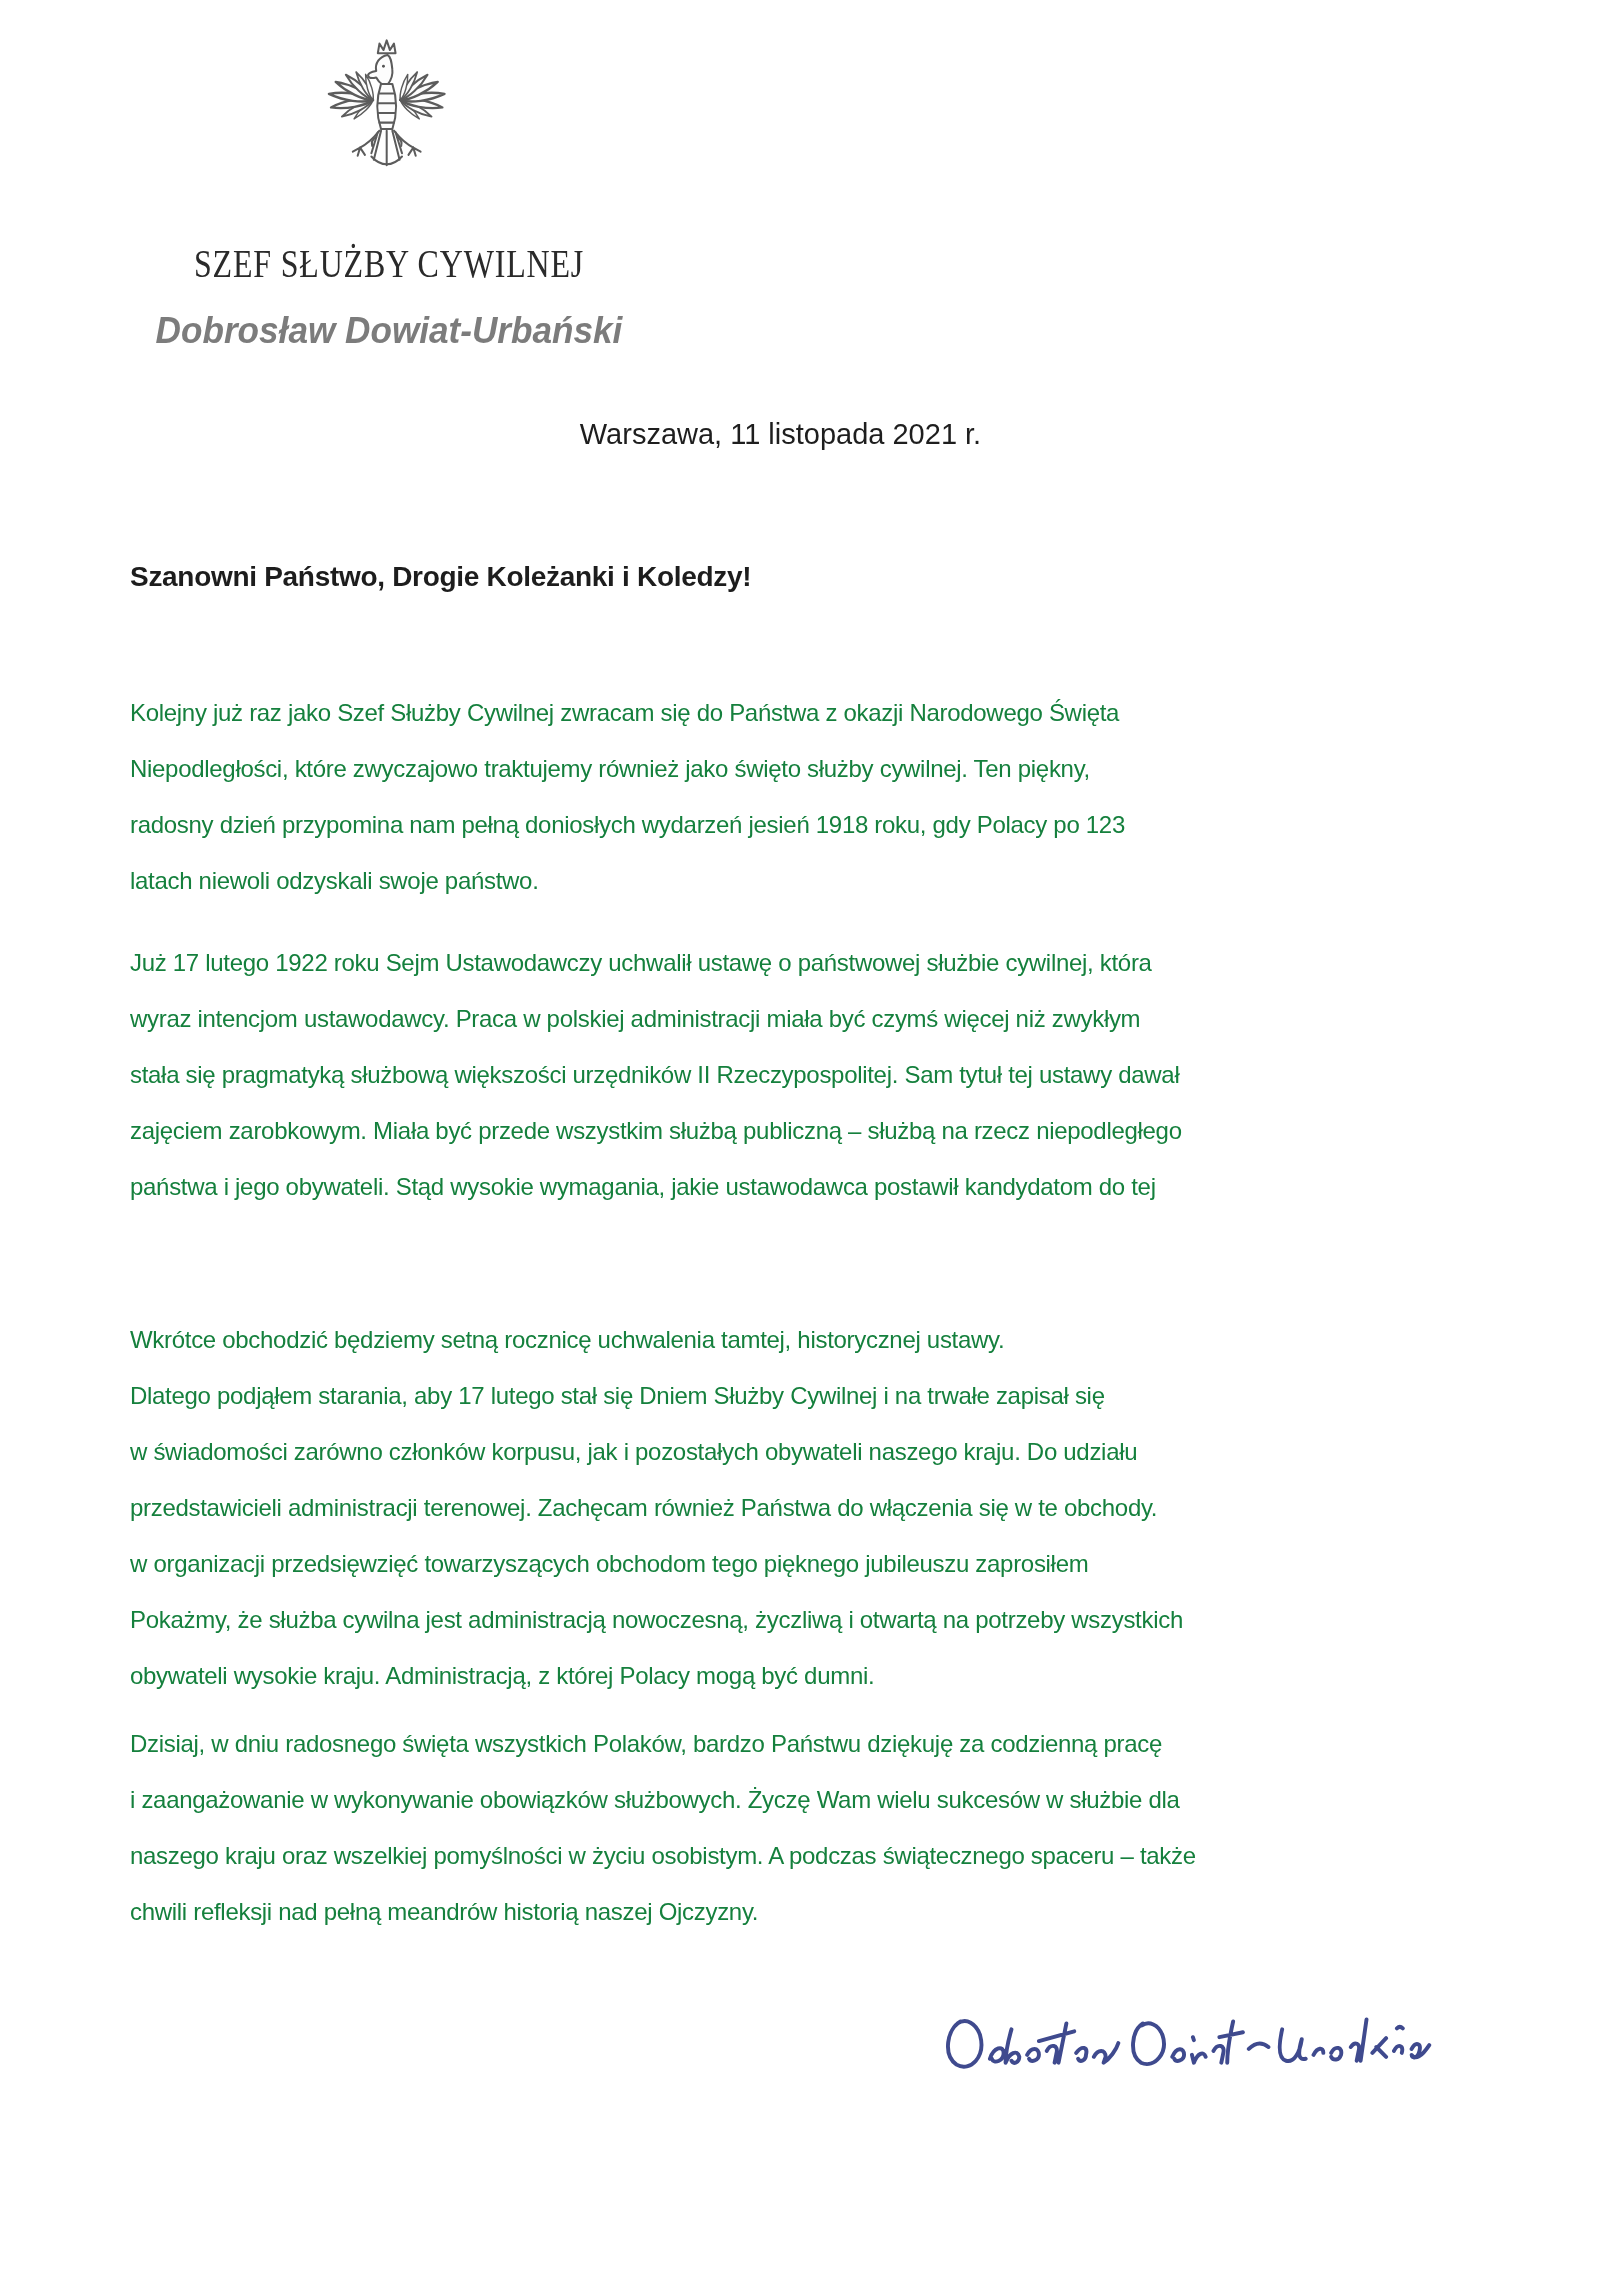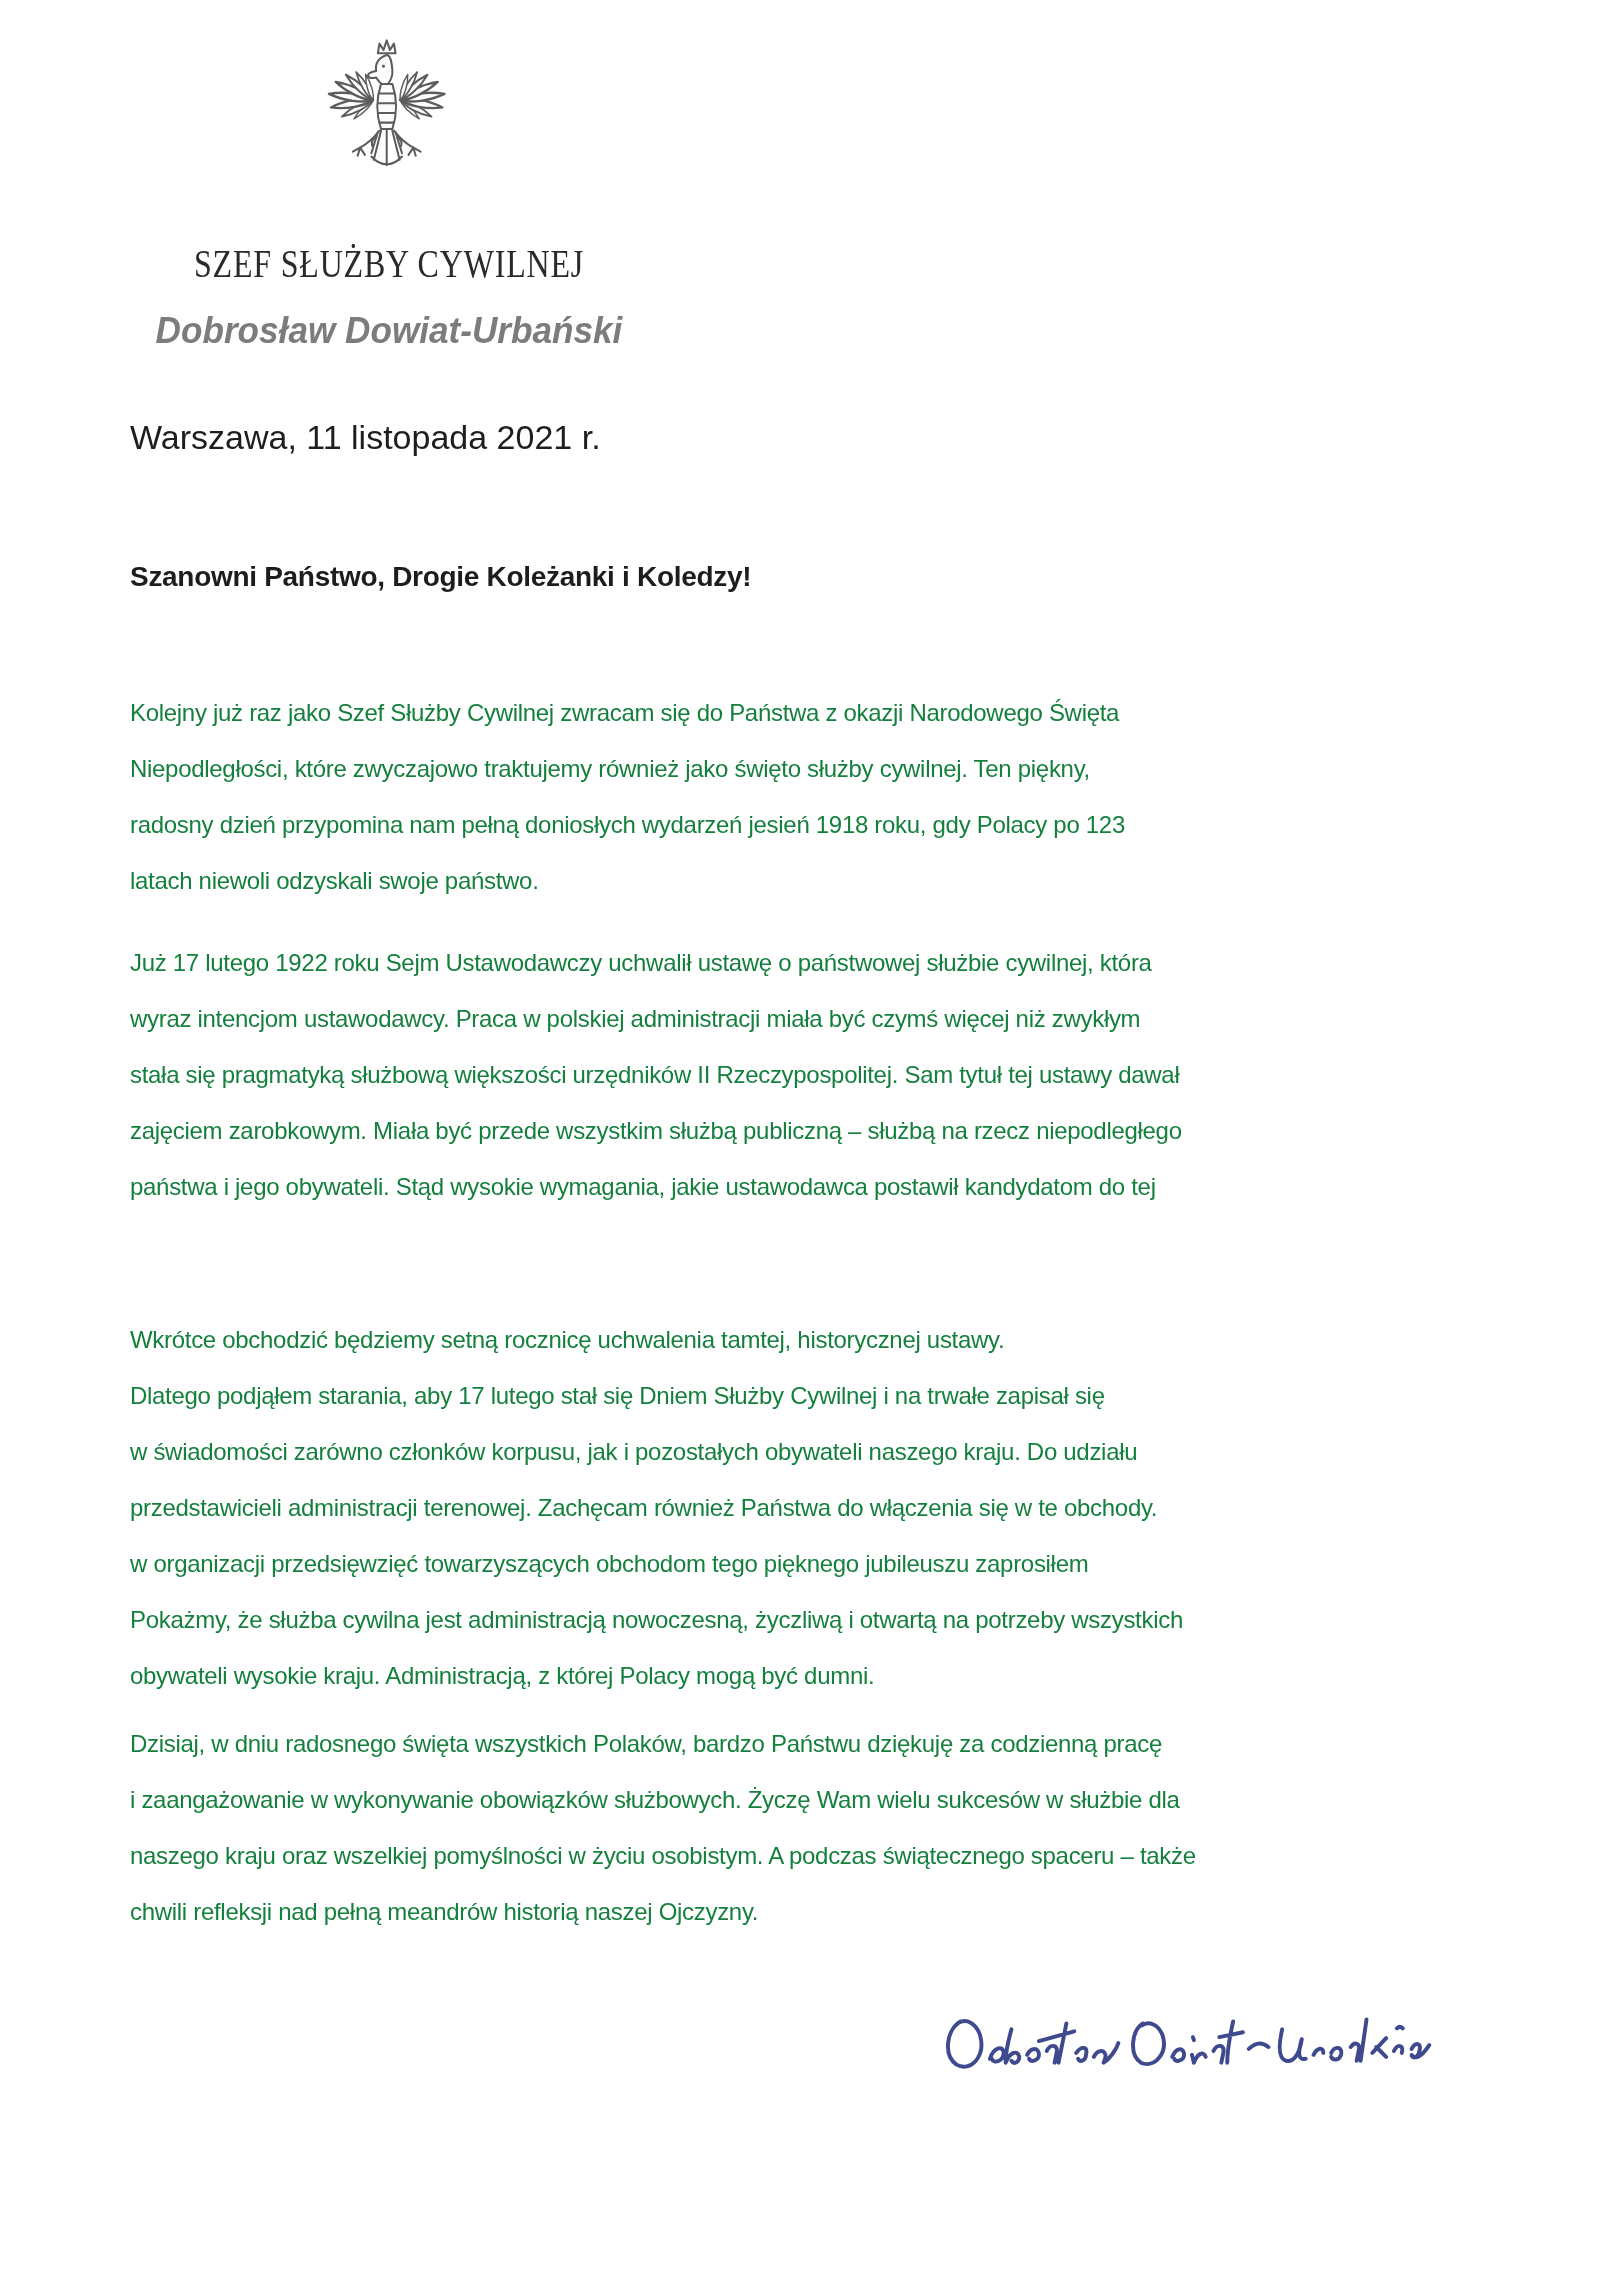--- a/index.html
+++ b/index.html
@@ -27,21 +27,21 @@
   .official-name{
     position:absolute;left:134px;top:310px;width:510px;
     text-align:center;
     font-style:italic;font-weight:600;
     font-size:37px;color:#7c7c7c;
     transform:scaleX(.95);transform-origin:center top;
     white-space:nowrap;
   }
   .dateline{
     position:absolute;left:130px;top:418px;width:1301px;
-    text-align:left;font-size:34px;color:#1e1e1e;
+    text-align:center;font-size:29px;color:#1e1e1e;
     white-space:nowrap;
   }
   .salutation{
     position:absolute;left:130px;top:561px;
     font-size:28px;letter-spacing:-0.3px;white-space:nowrap;font-weight:bold;
   }
   .para{
     position:absolute;left:130px;width:1333px;
     font-size:24px;line-height:56px;letter-spacing:-0.3px;
     color:#15803d;

